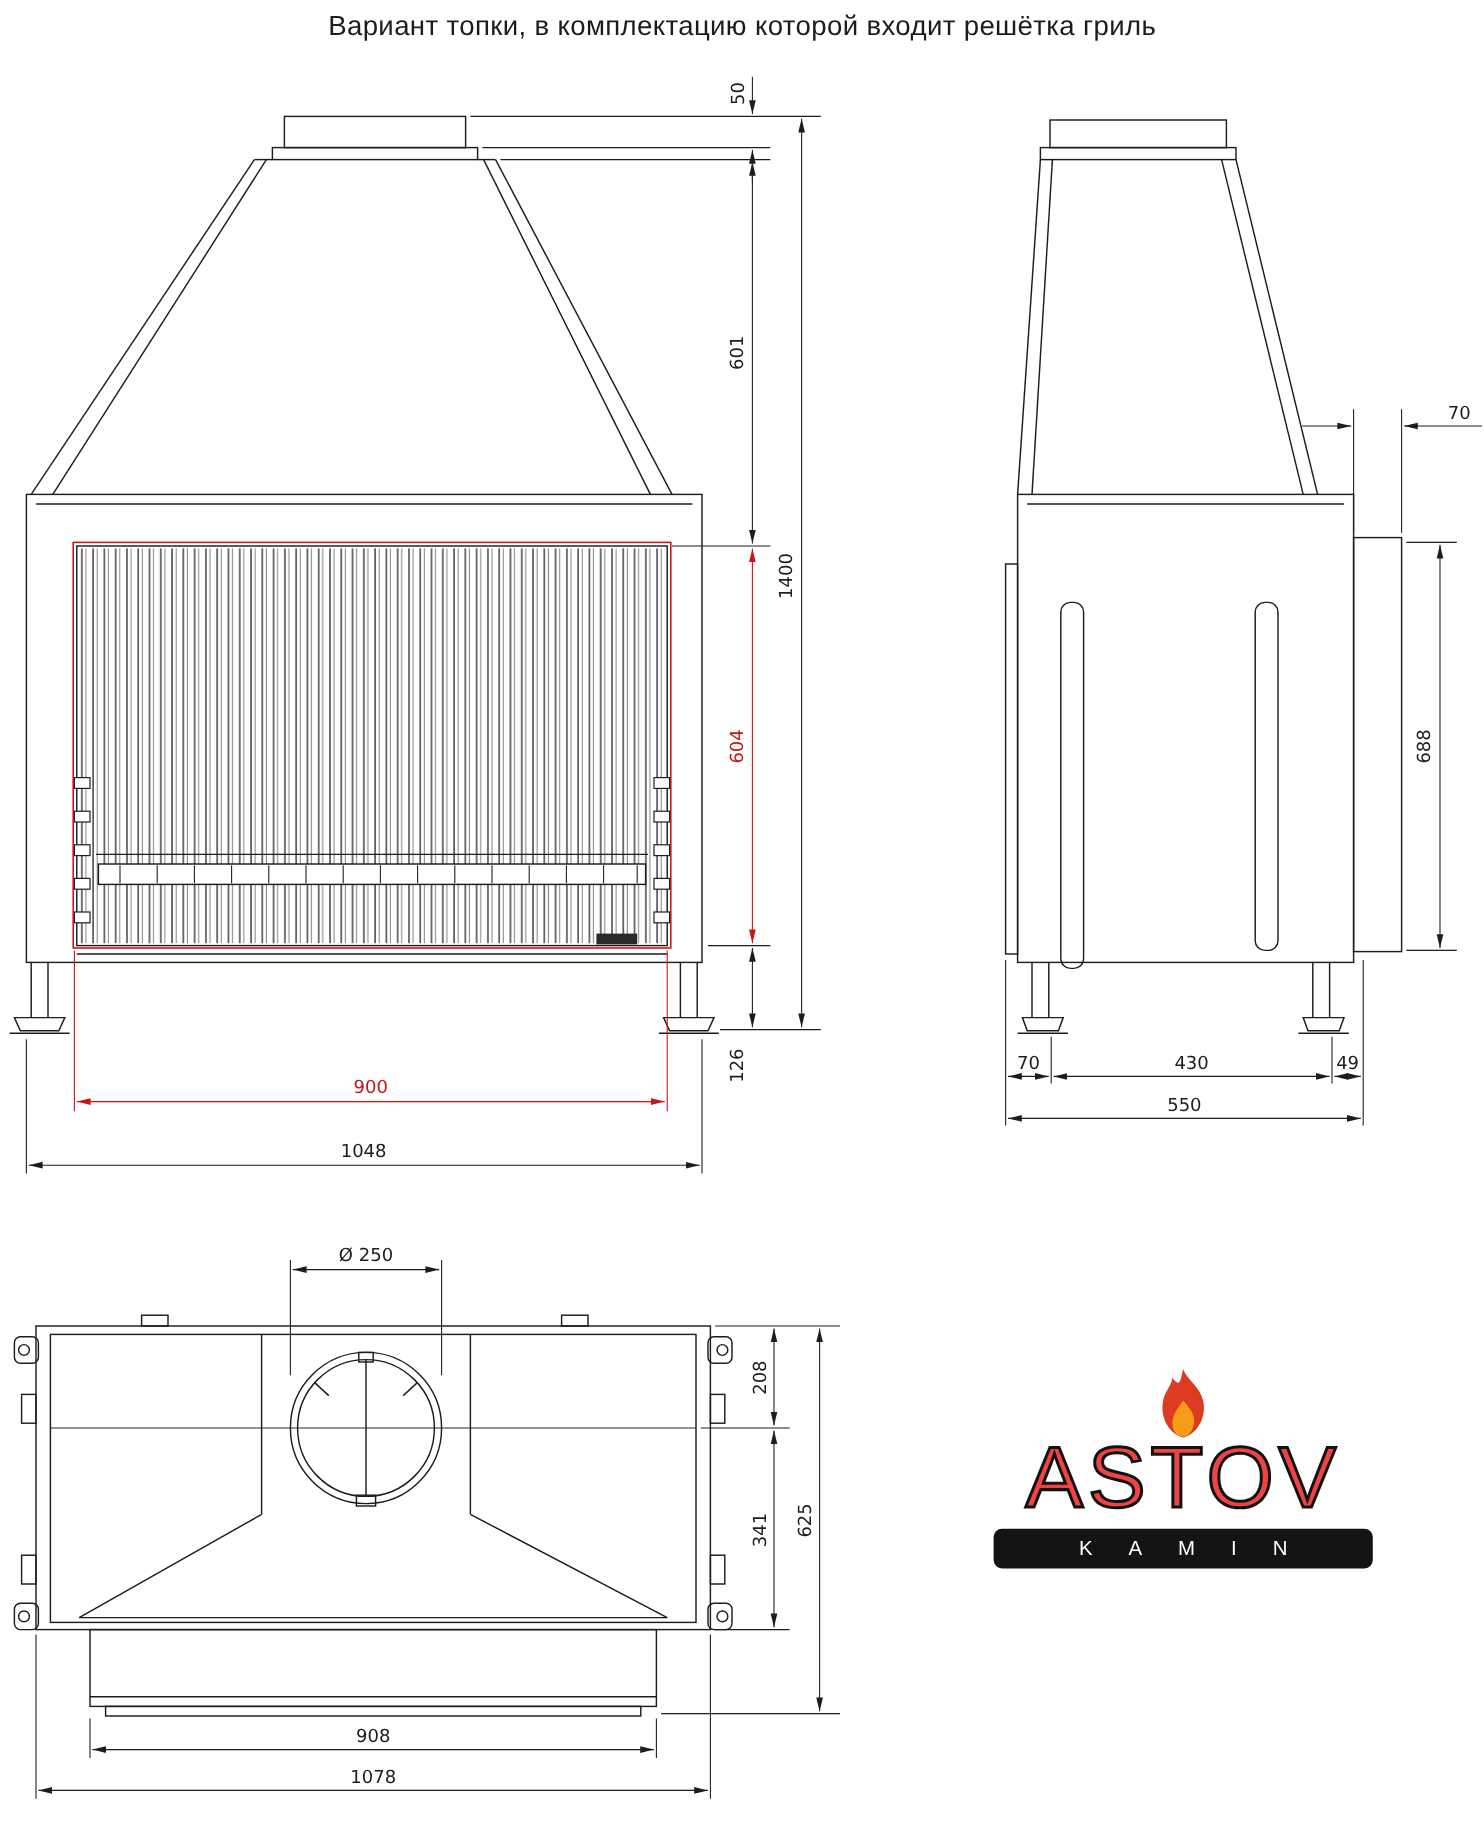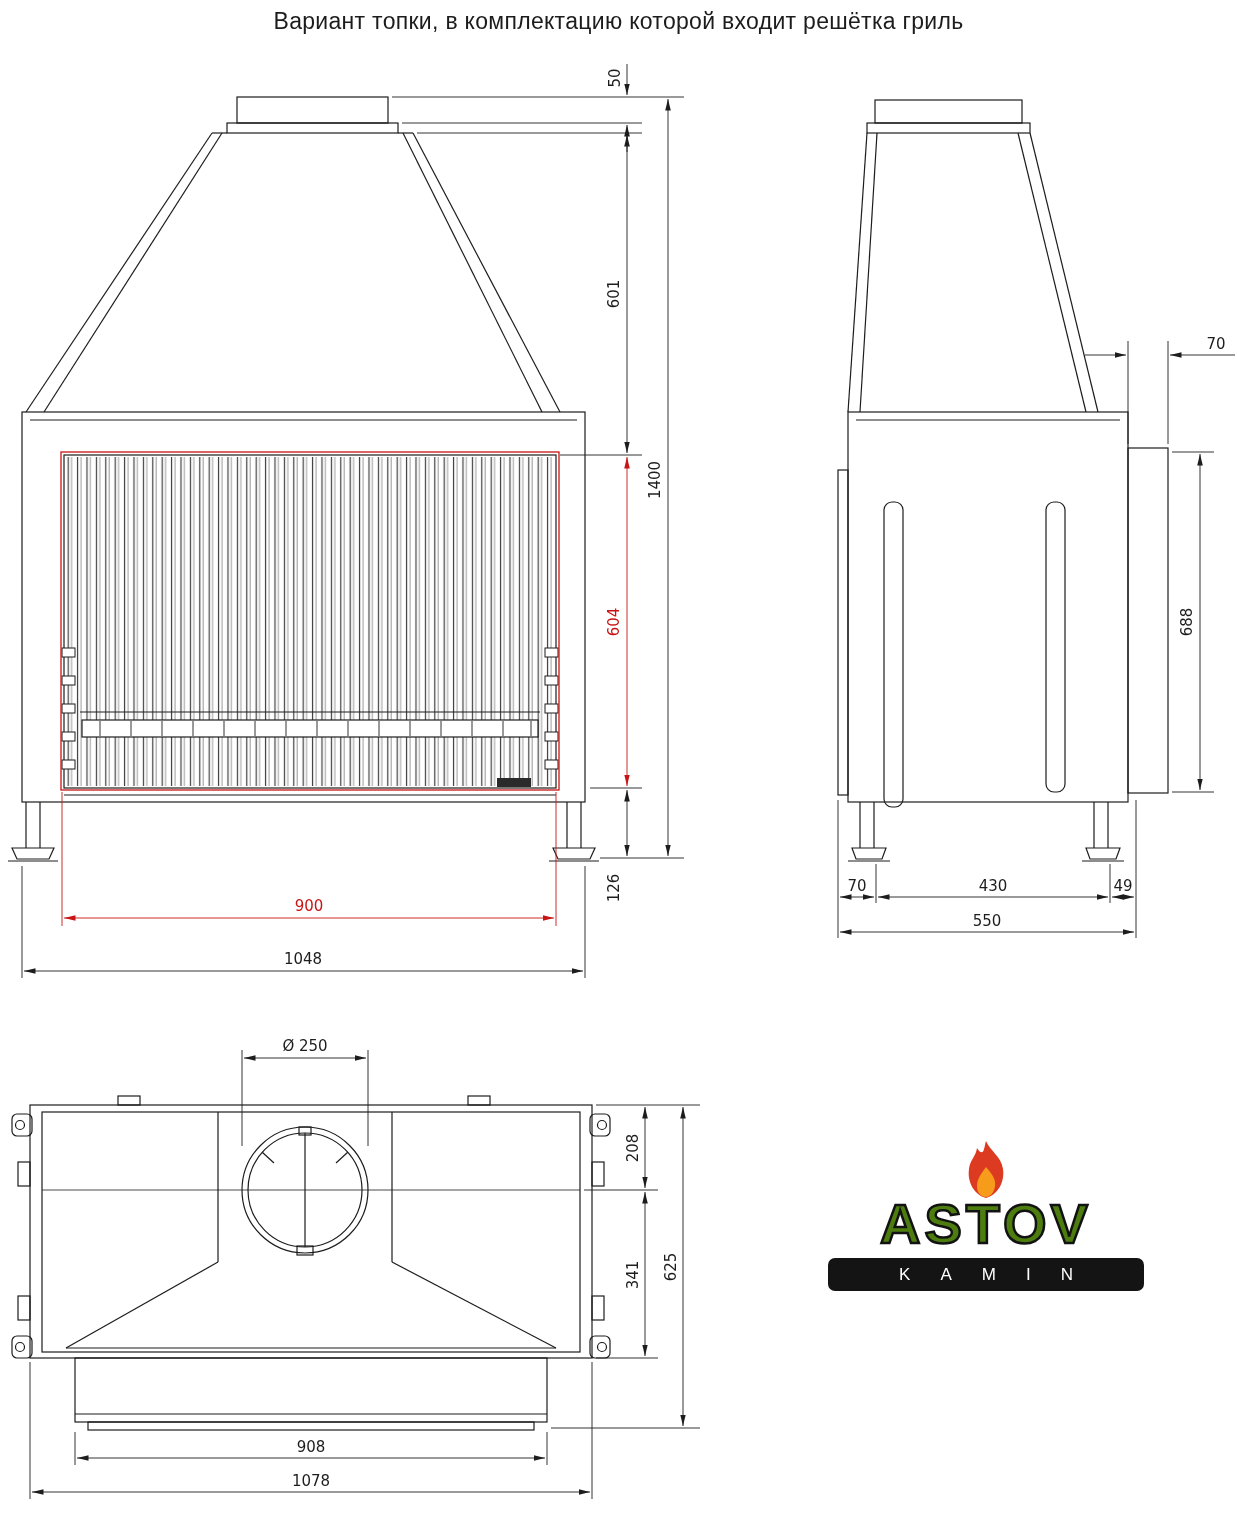--- a/index.html
+++ b/index.html
@@ -4,21 +4,21 @@
 <style>
   html,body{margin:0;padding:0;background:#fff;}
   .page{position:relative;width:1237px;height:1532px;background:#fff;overflow:hidden;
         font-family:"Liberation Sans",sans-serif;}
   .title{position:absolute;top:8px;left:0;width:100%;text-align:center;
          font-size:23px;color:#1c1c1c;letter-spacing:.3px;}
   .drawing{position:absolute;left:0;top:0;width:1237px;height:1532px;}
   svg text{font-family:"DejaVu Sans","Liberation Sans",sans-serif;}
   .logo{position:absolute;left:828px;top:1140px;width:316px;text-align:center;}
   .flame{display:block;margin:0 auto -8px auto;}
-  .brand{font-size:56px;font-weight:bold;color:#4d7c0f;letter-spacing:4px;
+  .brand{font-size:72px;font-weight:normal;color:#ef4444;letter-spacing:4px;
          line-height:1;-webkit-text-stroke:2.5px #121212;}
   .kamin-bar{margin-top:6px;height:33px;background:#141414;border-radius:7px;
              display:flex;align-items:center;justify-content:center;}
   .kamin-bar span{color:#fff;font-weight:normal;font-size:17px;
                   letter-spacing:30px;margin-right:-30px;}
 </style>
 </head>
 <body>
 
 <div class="page">

